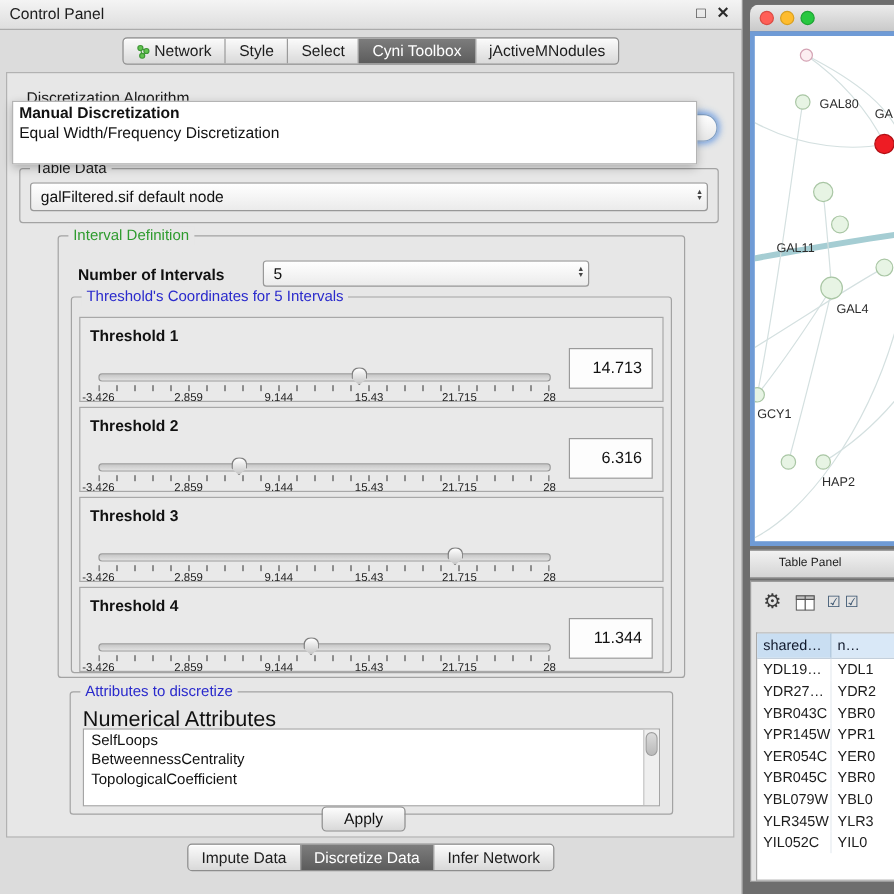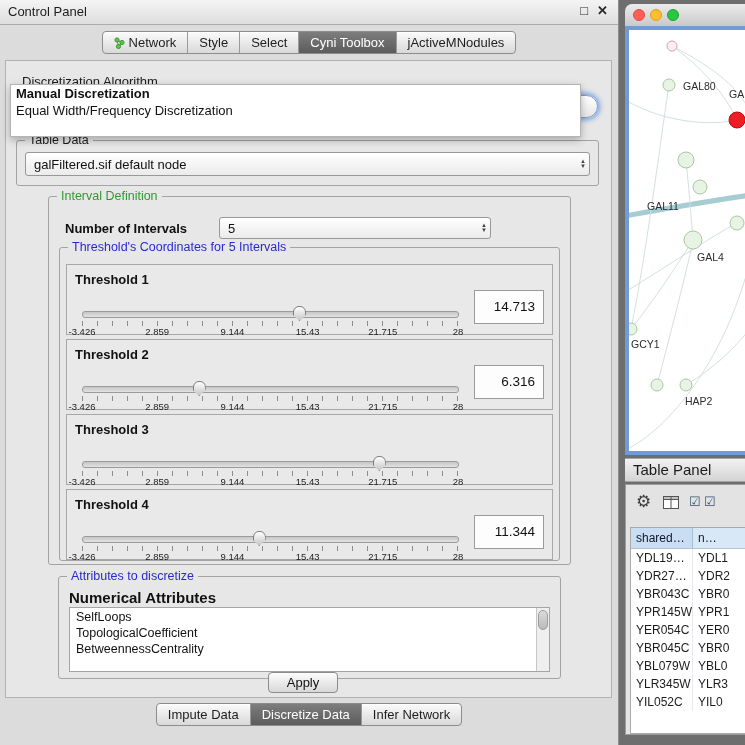--- a/index.html
+++ b/index.html
@@ -55,21 +55,21 @@
   .thr-panel{position:absolute;left:6px;width:487px;height:71px;border:1px solid #a8a8a8;background:#e9e9e9;box-sizing:border-box;}
   .thr-label{position:absolute;left:8px;top:7px;font-size:13px;font-weight:700;color:#111;}
   .thr-track{position:absolute;left:15px;top:46px;width:375px;height:5px;background:linear-gradient(#c6c6c6,#e2e2e2);border:1px solid #9b9b9b;border-radius:3px;box-sizing:content-box;}
   .thr-thumb{position:absolute;top:-6px;width:13px;height:15px;background:linear-gradient(#ffffff,#c6c6c6);border:1px solid #7e7e7e;border-radius:6px 6px 2px 2px;clip-path:polygon(0 0,100% 0,100% 60%,50% 100%,0 60%);box-sizing:border-box;}
   .thr-ticks{position:absolute;left:15px;top:56px;width:376px;height:5px;background-image:repeating-linear-gradient(to right,#8d8d8d 0 1px,transparent 1px 15px);}
   .thr-ticklabels{position:absolute;left:15px;top:61px;width:376px;height:11px;}
   .ticklab{position:absolute;top:0;transform:translateX(-50%);font-size:9.5px;color:#1d1d1d;white-space:nowrap;}
   .thr-value{position:absolute;right:8px;top:25px;width:70px;height:34px;background:#fdfdfd;border:1px solid #9a9a9a;box-sizing:border-box;font-size:13.5px;line-height:32px;text-align:right;padding-right:8px;color:#111;}
 
   .attrgroup{left:52px;top:515px;width:503px;height:103px;}
-  .attr-label{position:absolute;left:10px;top:12px;font-size:15px;font-weight:700;color:#111;}
+  .attr-label{position:absolute;left:10px;top:12px;font-size:18px;font-weight:400;color:#111;}
   .attr-list{position:absolute;left:10px;top:30px;right:10px;bottom:6px;background:#fff;border:1px solid #a5a5a5;overflow:hidden;}
   .attr-items{position:absolute;left:0;top:1px;right:12px;}
   .attr-item{font-size:12.5px;color:#111;padding-left:6px;line-height:16px;white-space:nowrap;}
   .vscroll{position:absolute;top:0;bottom:0;right:0;width:12px;background:#efefef;border-left:1px solid #c6c6c6;}
   .vthumb{position:absolute;left:1px;right:1px;top:2px;height:18px;border-radius:5px;background:linear-gradient(#dcdcdc,#b9b9b9);border:1px solid #9c9c9c;}
 
   .apply{position:absolute;left:262px;top:611px;width:70px;height:21px;border:1px solid #8c8c8c;border-radius:4px;background:linear-gradient(#fdfdfd,#d8d8d8);font-size:13px;color:#111;font-family:inherit;}
 
   
   #network-window{position:absolute;left:625px;top:4px;width:120px;height:451px;}
@@ -77,21 +77,21 @@
   .light{position:absolute;top:5px;width:12px;height:12px;border-radius:50%;box-sizing:border-box;}
   .light.red{left:8px;background:#ff5f57;border:1px solid #d94c44;}
   .light.yellow{left:25px;background:#febc2e;border:1px solid #d9a021;}
   .light.green{left:42px;background:#28c840;border:1px solid #1da333;}
   .net-frame{position:absolute;left:0;top:22px;right:0;bottom:0;background:#6f9bd6;}
   .net-canvas{position:absolute;left:4px;top:4px;right:0;bottom:4px;background:#fff;overflow:hidden;}
   #netsvg{position:absolute;left:0;top:0;}
 
   
   #table-panel-header{position:absolute;left:625px;top:458px;width:120px;height:24px;background:linear-gradient(#f2f2f2,#d4d4d4);border-top:1px solid #a5a5a5;border-bottom:1px solid #a5a5a5;box-sizing:border-box;}
-  #table-panel-header span{margin-left:8px;line-height:22px;font-size:15px;color:#1c1c1c;display:inline-block;}
+  #table-panel-header span{margin-left:24px;line-height:22px;font-size:10px;color:#1c1c1c;display:inline-block;}
   #table-window{position:absolute;left:625px;top:484px;width:120px;height:251px;background:#e3e3e3;border:1px solid #9c9c9c;border-right:none;box-sizing:border-box;}
   .tbl-toolbar{position:absolute;left:0;top:0;right:0;height:38px;}
   .gear{position:absolute;left:10px;top:7px;font-size:17px;color:#3c3c3c;line-height:20px;}
   .colicon{position:absolute;left:37px;top:11px;line-height:0;}
   .cb{position:absolute;top:9px;font-size:13px;color:#39536e;}
   .cb.one{left:63px;} .cb.two{left:78px;}
   .tbl{position:absolute;left:4px;top:42px;right:0;bottom:0;background:#fff;border:1px solid #a9a9a9;border-right:none;box-sizing:border-box;}
   .tbl-head{display:flex;height:20px;border-bottom:1px solid #b5c4d4;}
   .th{font-size:12px;color:#0f172a;line-height:20px;padding-left:5px;box-sizing:border-box;overflow:hidden;white-space:nowrap;}
   .th.c1{width:62px;background:#c9def2;border-right:1px solid #a8bed4;}
@@ -243,22 +243,22 @@
             </div>
         </div>
       </div>
 
       <div class="group attrgroup">
         <span class="gtitle blue">Attributes to discretize</span>
         <div class="attr-label">Numerical Attributes</div>
         <div class="attr-list">
           <div class="attr-items">
               <div class="attr-item">SelfLoops</div>
+              <div class="attr-item">BetweennessCentrality</div>
               <div class="attr-item">TopologicalCoefficient</div>
-              <div class="attr-item">BetweennessCentrality</div>
             </div>
           <div class="vscroll">
             <div class="vthumb"></div>
           </div>
         </div>
       </div>
 
       <button class="apply">Apply</button>
     </div>
 

